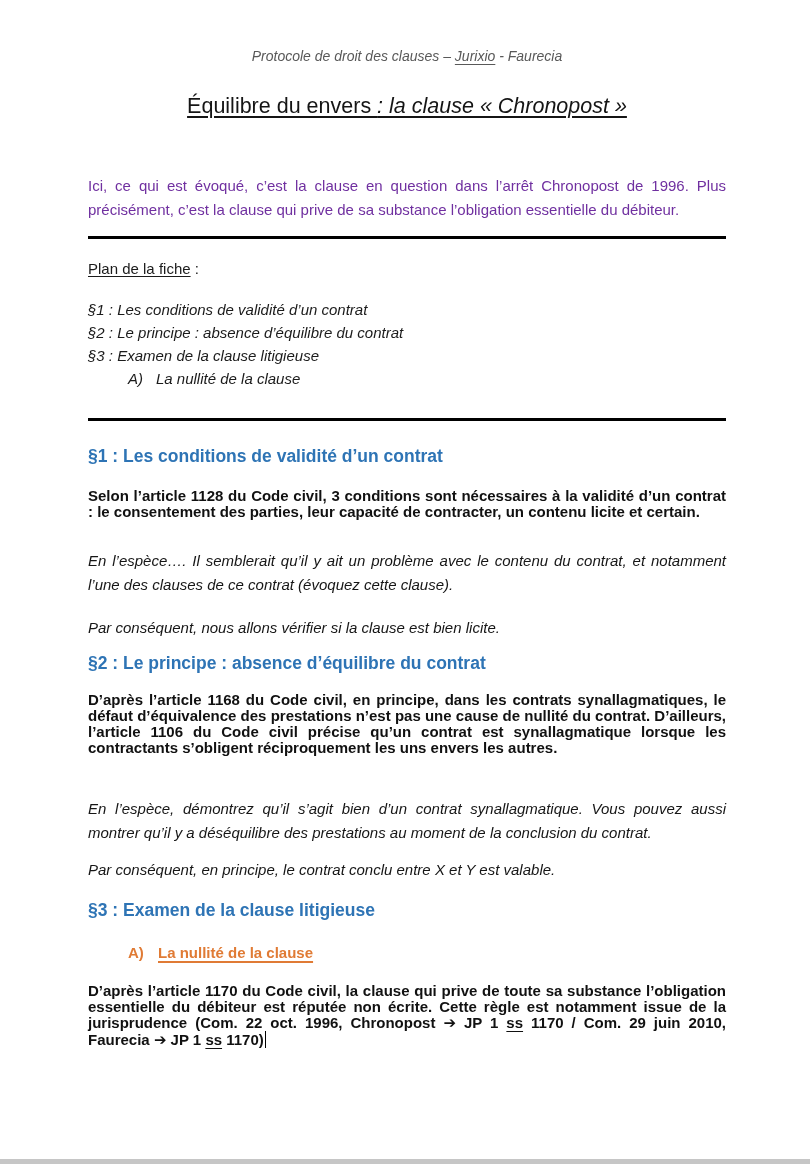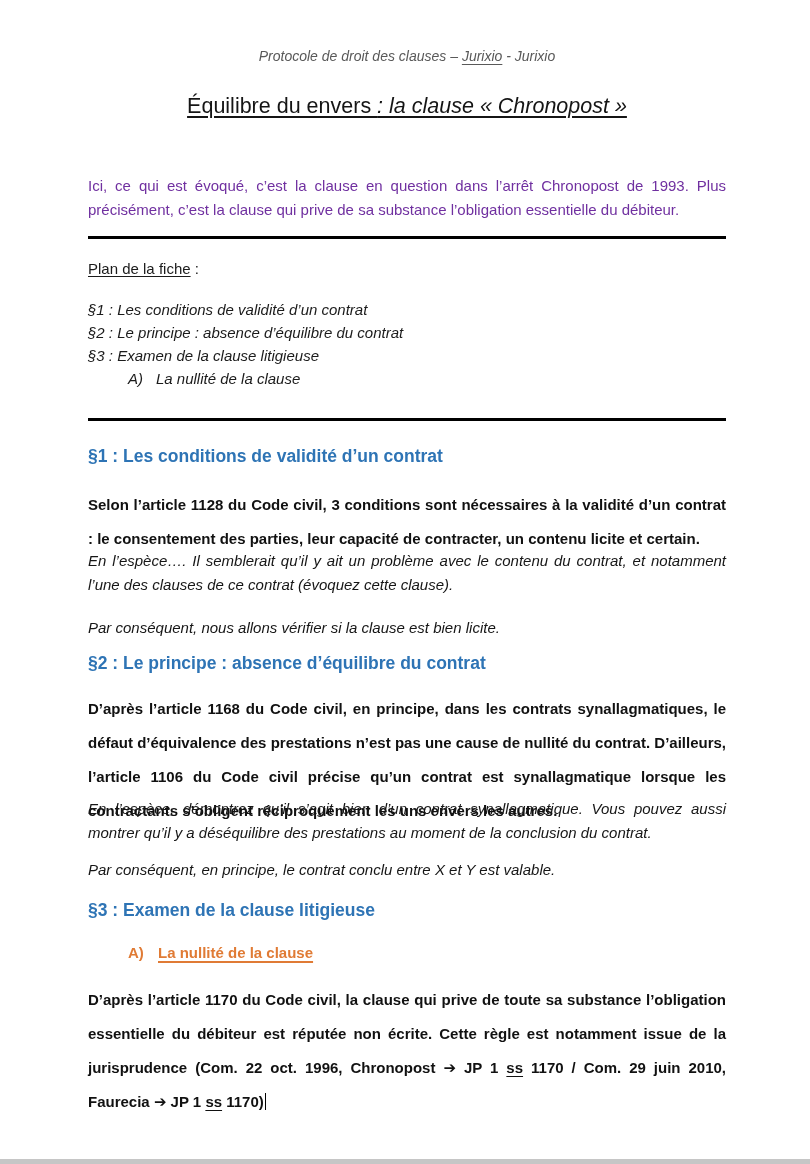--- a/index.html
+++ b/index.html
@@ -44,21 +44,21 @@
   .plan-list{top:298px;font-style:italic;font-size:15px;line-height:23px;}
   .plan-row{white-space:nowrap;}
   .plan-sub{padding-left:40px;}
   .plan-sub .lbl{display:inline-block;width:28px;}
 
   .h-blue{color:#2E74B5;font-weight:700;font-size:17.5px;line-height:26px;}
   .h1{top:443px;}
   .h2{top:650px;}
   .h3{top:897px;}
 
-  .p-bold{font-weight:700;font-size:15px;line-height:34px;text-align:justify;color:#111;}
+  .p-bold{font-weight:700;font-size:15px;line-height:16px;text-align:justify;color:#111;}
   .p-italic{font-style:italic;font-size:15px;line-height:23.5px;text-align:justify;color:#161616;}
 
   .s1-pb{top:488px;}
   .s1-pi1{top:549px;}
   .s1-pi2{top:616px;}
   .s2-pb{top:692px;}
   .s2-pi1{top:797px;}
   .s2-pi2{top:858px;}
   .s3-pb{top:983px;}
 
@@ -74,27 +74,27 @@
   .bottom-bar{
     position:absolute;left:0;bottom:0;width:810px;height:5px;background:#c6c6c6;
   }
 </style>
 </head>
 <body>
 
 <div class="page">
   <div class="content">
 
-    <div class="blk doc-header"><span>Protocole de droit des clauses – </span><span class="seg-misspell">Jurixio</span><span> - Jurixio</span></div>
+    <div class="blk doc-header"><span>Protocole de droit des clauses – </span><span class="seg-misspell">Jurixio</span><span> - Faurecia</span></div>
 
     <div class="blk title">
       <div class="l2"><span>Équilibre du envers </span><span class="it">: la clause « Chronopost »</span></div>
     </div>
 
-    <div class="blk intro">Ici, ce qui est évoqué, c’est la clause en question dans l’arrêt Chronopost de 1993. Plus précisément, c’est la clause qui prive de sa substance l’obligation essentielle du débiteur.</div>
+    <div class="blk intro">Ici, ce qui est évoqué, c’est la clause en question dans l’arrêt Chronopost de 1996. Plus précisément, c’est la clause qui prive de sa substance l’obligation essentielle du débiteur.</div>
 
     <hr class="blk hr hr1">
 
     <div class="blk plan-title"><span class="u">Plan de la fiche</span><span> :</span></div>
 
     <div class="blk plan-list">
       <div class="plan-row">§1 : Les conditions de validité d’un contrat</div>
       <div class="plan-row">§2 : Le principe : absence d’équilibre du contrat</div>
       <div class="plan-row">§3 : Examen de la clause litigieuse</div>
       <div class="plan-row plan-sub"><span class="lbl">A)</span><span>La nullité de la clause</span></div>

